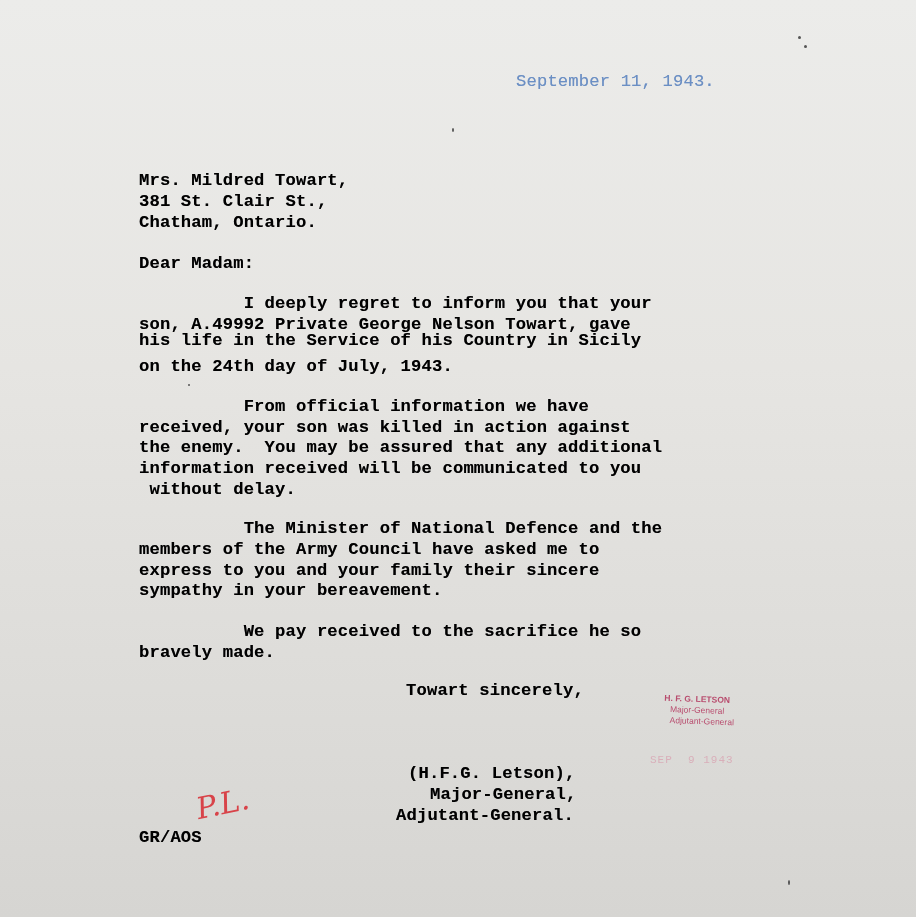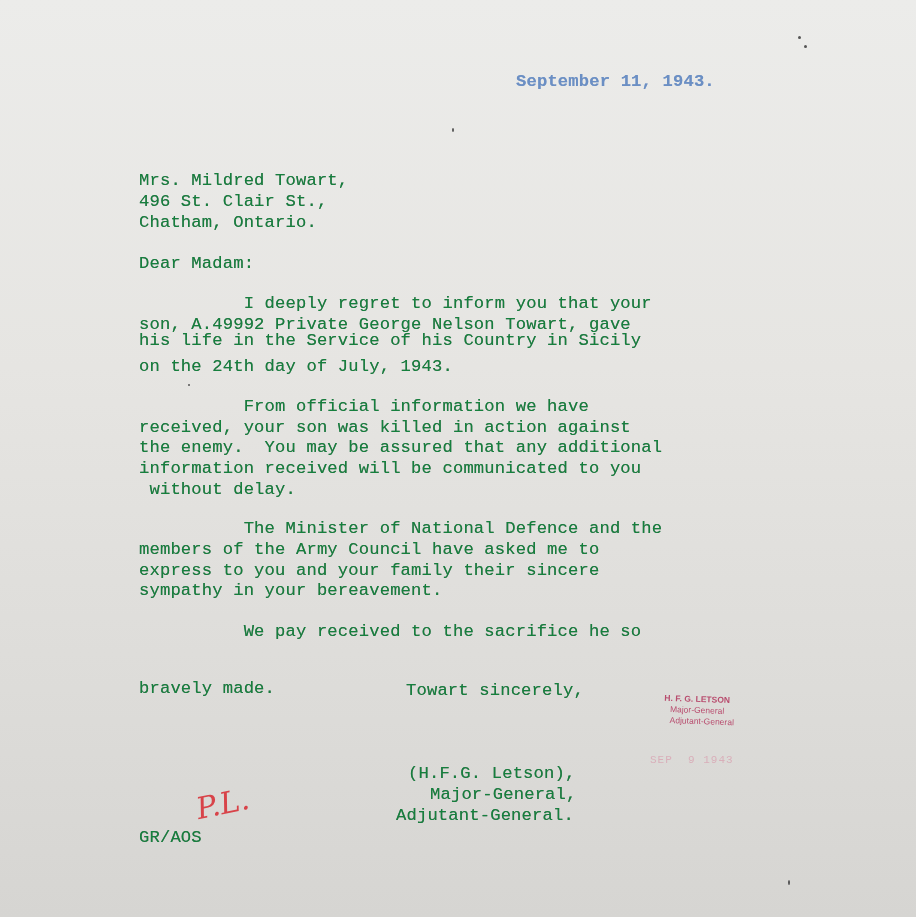--- a/index.html
+++ b/index.html
@@ -15,29 +15,29 @@
   }
   .paper-speck {
     position: absolute; width: 3px; height: 3px; border-radius: 50%;
     background: #555;
   }
   .line {
     position: absolute;
     white-space: pre;
     font-size: 17.2px;
     line-height: 21px;
-    font-weight: normal;
+    font-weight: bold;
     letter-spacing: 0.15px;
-    color: #15803d;
+    color: #000000;
     text-shadow: 0 0 0.6px rgba(40,40,45,0.55);
   }
   .date {
     color: #6b8fc4;
     text-shadow: 0 0 0.6px rgba(90,130,190,0.5);
-    font-weight: bold;
+    font-weight: normal;
   }
   .stamp {
     position: absolute;
     left: 664px; top: 694px;
     color: #b2345c;
     font-family: "Liberation Sans", sans-serif;
     font-size: 8.5px;
     line-height: 11px;
     font-weight: bold;
     opacity: 0.85;
@@ -73,21 +73,21 @@
 <div class="paper-speck" style="left:798px;top:36px;"></div>
 <div class="paper-speck" style="left:804px;top:45px;"></div>
 <div class="paper-speck" style="left:452px;top:128px;width:2px;height:4px;"></div>
 <div class="paper-speck" style="left:188px;top:384px;width:2px;height:2px;"></div>
 <div class="paper-speck" style="left:788px;top:880px;width:2px;height:5px;"></div>
 
 <div class="line date" style="left:516px;top:71px;">September 11, 1943.</div>
 
 <div>
   <div class="line" style="left:139px;top:170px;">Mrs. Mildred Towart,</div>
-  <div class="line" style="left:139px;top:191px;">496 St. Clair St.,</div>
+  <div class="line" style="left:139px;top:191px;">381 St. Clair St.,</div>
   <div class="line" style="left:139px;top:212px;">Chatham, Ontario.</div>
 </div>
 
 <div class="line" style="left:139px;top:253px;">Dear Madam:</div>
 
 <div>
   <div class="line" style="left:139px;top:293px;">          I deeply regret to inform you that your</div>
   <div class="line" style="left:139px;top:314px;">son, A.49992 Private George Nelson Towart, gave</div>
   <div class="line" style="left:139px;top:330px;">his life in the Service of his Country in Sicily</div>
   <div class="line" style="left:139px;top:356px;">on the 24th day of July, 1943.</div>
@@ -103,21 +103,21 @@
 
 <div>
   <div class="line" style="left:139px;top:518px;">          The Minister of National Defence and the</div>
   <div class="line" style="left:139px;top:539px;">members of the Army Council have asked me to</div>
   <div class="line" style="left:139px;top:560px;">express to you and your family their sincere</div>
   <div class="line" style="left:139px;top:580px;">sympathy in your bereavement.</div>
 </div>
 
 <div>
   <div class="line" style="left:139px;top:621px;">          We pay received to the sacrifice he so</div>
-  <div class="line" style="left:139px;top:642px;margin-top:36px;">bravely made.</div>
+  <div class="line" style="left:139px;top:642px;">bravely made.</div>
 </div>
 
 <div class="line" style="left:406px;top:680px;">Towart sincerely,</div>
 
 <div class="stamp">
   <span class="stamp-line">H. F. G. LETSON</span>
   <span class="stamp-line sub">Major-General</span>
   <span class="stamp-line sub">Adjutant-General</span>
 </div>
 

